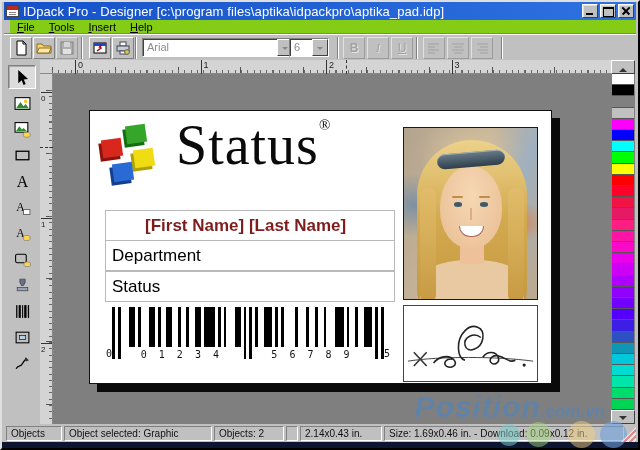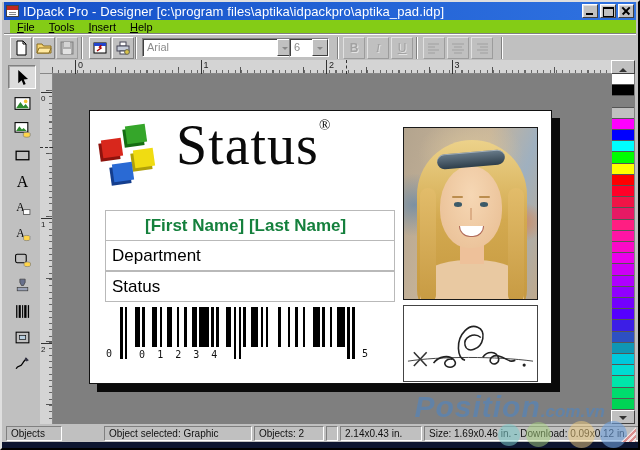--- a/index.html
+++ b/index.html
@@ -92,21 +92,21 @@
   .brow{top:68px;width:11px;height:2px;background:#bb8d4e;border-radius:2px;}
   .brow.l{left:48px;}.brow.r{left:75px;}
   .nose{left:66px;top:80px;width:2px;height:12px;background:#dcae86;}
   .smile{left:55px;top:98px;width:25px;height:11px;background:#fff;border:1.5px solid #b06a58;border-top:none;border-radius:0 0 20px 20px;}
   
   .cfield{position:absolute;left:15px;width:290px;height:31px;background:#fff;border:1px solid #b9b9b9;
     font-size:17px;line-height:29px;padding-left:6px;color:#000;white-space:nowrap;overflow:hidden;}
   
   #barcode{position:absolute;left:16px;top:196px;display:flex;align-items:flex-end;}
   .bdigit{font-family:"DejaVu Sans Mono",monospace;font-size:10px;color:#111;}
-  #bwrap{position:relative;width:234px;height:52px;margin:0 8px;text-decoration:underline;}
+  #bwrap{position:relative;width:272px;height:52px;margin:0 0;text-decoration:underline;}
   #bars{position:absolute;inset:0;display:flex;align-items:flex-start;}
   #bars div{flex:1;}
   #bars .on{background:#000;height:40px;}
   #bars .on.tall{height:52px;}
   .bgroup{position:absolute;bottom:-1px;width:41%;text-align:center;letter-spacing:3px;}
   .bgroup.lft{left:5%;}.bgroup.rgt{left:53%;}
   
   #sigbox{position:absolute;left:313px;top:194px;width:135px;height:77px;background:#fff;border:1px solid #444;}
   
   #watermark{position:absolute;right:6px;bottom:0;color:#4a86c8;opacity:.55;font-style:italic;font-weight:bold;white-space:nowrap;}
@@ -339,21 +339,21 @@
         <div class="glasses"></div>
         <div class="brow l"></div>
         <div class="brow r"></div>
         <div class="eye l"></div>
         <div class="eye r"></div>
         <div class="nose"></div>
         <div class="smile"></div>
       </div>
 
       <div id="fields">
-          <div class="cfield" style="top: 99px; color: #15803d; font-weight: 700; padding-left: 39px;">[First Name] [Last Name]</div>
+          <div class="cfield" style="top: 99px; color: #7f1d1d; font-weight: 700; padding-left: 39px;">[First Name] [Last Name]</div>
           <div class="cfield" style="top: 129px; color: rgb(0, 0, 0); font-weight: 400;">Department</div>
           <div class="cfield" style="top: 160px; color: rgb(0, 0, 0); font-weight: 400;">Status</div>
         </div>
 
       <div id="barcode">
         <span class="bdigit">0</span>
         <div id="bwrap">
           <div id="bars">
               <div class="on tall"></div>
               <div></div>
@@ -445,20 +445,21 @@
               <div></div>
               <div class="on"></div>
               <div class="on"></div>
               <div class="on"></div>
               <div></div>
               <div class="on tall"></div>
               <div></div>
               <div class="on tall"></div>
             </div>
           <span class="bdigit bgroup lft">0 1 2 3 4</span>
+          <span class="bdigit bgroup rgt">5 6 7 8 9</span>
         </div>
         <span class="bdigit">5</span>
       </div>
 
       <div id="sigbox">
         <svg viewBox="0 0 135 77">
           <path d="M10 47 l13 14 M23 47 l-13 14" stroke="#333" stroke-width="1.6" fill="none"></path>
           <path d="M4 56 C 35 51, 95 51, 131 56" stroke="#444" stroke-width="1" fill="none"></path>
           <path d="M30 58 c5 -7 16 -9 21 -3 c4 5 -3 9 -8 6 c-4 -3 0 -8 6 -7" fill="none" stroke="#222" stroke-width="1.6"></path>
           <path d="M62 55 c-8 -2 -10 -20 0 -30 c8 -8 20 -4 18 8 c-2 11 -16 16 -18 7 c-2 -8 9 -14 16 -8" fill="none" stroke="#222" stroke-width="1.6"></path>
@@ -505,21 +506,21 @@
         <div class="swatch" style="background: rgb(0, 220, 210);"></div>
         <div class="swatch" style="background: rgb(0, 230, 170);"></div>
         <div class="swatch" style="background: rgb(0, 220, 110);"></div>
         <div class="swatch" style="background: rgb(0, 212, 85);"></div>
       </div>
     <div class="parrow" id="pal-down"></div>
   </div>
 
   <div id="statusbar">
       <div class="spanel" style="flex: 0 0 56px;">Objects</div>
-      <div class="spanel" style="flex: 0 0 148px; margin-left: 40px;">Object selected: Graphic</div>
+      <div class="spanel" style="flex: 0 0 148px;">Object selected: Graphic</div>
       <div class="spanel" style="flex: 0 0 70px;">Objects: 2</div>
       <div class="spanel" style="flex: 0 0 12px;"></div>
       <div class="spanel" style="flex: 0 0 82px;">2.14x0.43 in.</div>
       <div class="spanel" style="flex: 0 0 240px;">Size: 1.69x0.46 in. - Download: 0.09x0.12 in.</div>
     </div>
   <div id="bottomstrip"></div>
 
   <div class="wmcircle" style="left:496px;bottom:2px;width:22px;height:22px;background:rgba(120,200,200,.55)"></div>
   <div class="wmcircle" style="left:524px;bottom:1px;width:25px;height:25px;background:rgba(165,210,125,.5)"></div>
   <div class="wmcircle" style="left:566px;bottom:0;width:27px;height:27px;background:rgba(242,205,125,.5)"></div>

